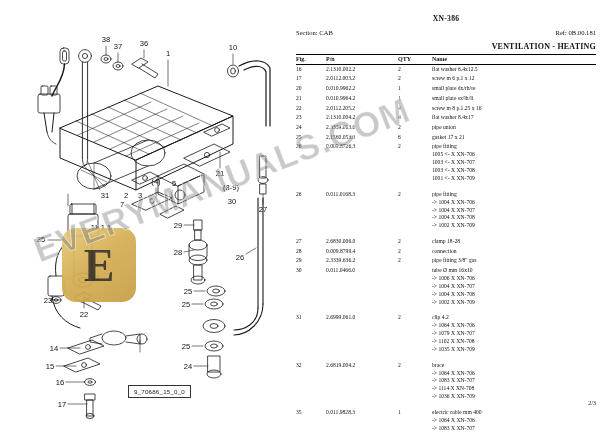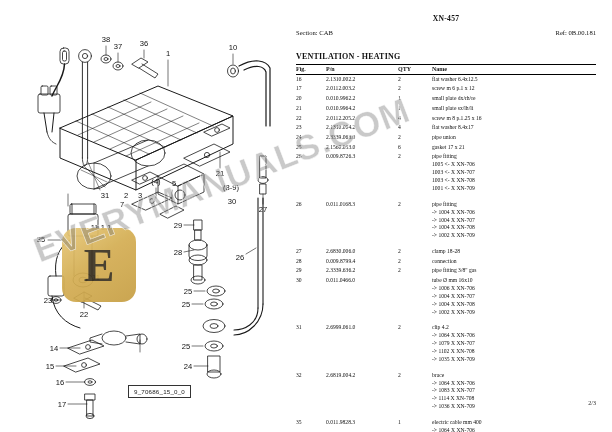--- a/index.html
+++ b/index.html
@@ -32,21 +32,21 @@
   }
   .doccode{
     text-align:center;font-weight:bold;font-size:7.6px;
     letter-spacing:.3px;margin:4px 0 6px 0;
   }
   .metarow{
     display:flex;justify-content:space-between;align-items:baseline;
     font-size:6.6px;margin-bottom:1px;
   }
   .sectiontitle{
-    font-weight:bold;font-size:8px;letter-spacing:.2px;margin:16px 0 3px 0;
+    font-weight:bold;font-size:8px;letter-spacing:.2px;margin:6px 0 3px 0;text-align:right;
   }
   table.parts{
     width:100%;border-collapse:collapse;font-size:5.6px;
   }
   table.parts thead th{
     text-align:left;font-weight:bold;font-size:6px;
     border-top:1.1px solid #000;border-bottom:1.1px solid #000;
     padding:1.4px 0;
   }
   .c-fig{width:30px;}
@@ -289,21 +289,21 @@
         <text x="118" y="190">2</text>
         <text x="132" y="190">3</text>
         <text x="212" y="168">21</text>
       </g>
     </svg>
 
     <div class="figid">9_70686_15_0_0</div>
   </div>
 
   <div class="sheet">
-    <div class="doccode">XN-457</div>
+    <div class="doccode">XN-386</div>
     <div class="metarow">
       <span>Section: CAB</span>
       <span>Ref: 0B.00.181</span>
     </div>
     <div class="sectiontitle">VENTILATION - HEATING</div>
 
     <table class="parts">
       <thead>
         <tr>
           <th class="c-fig">Fig.</th>

